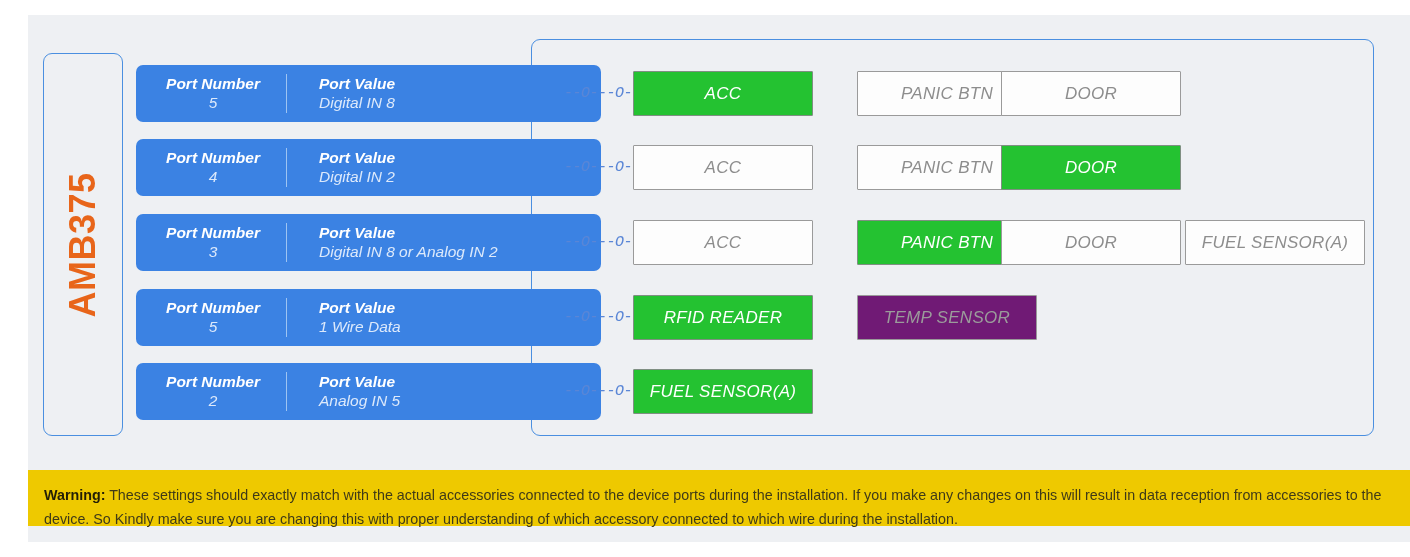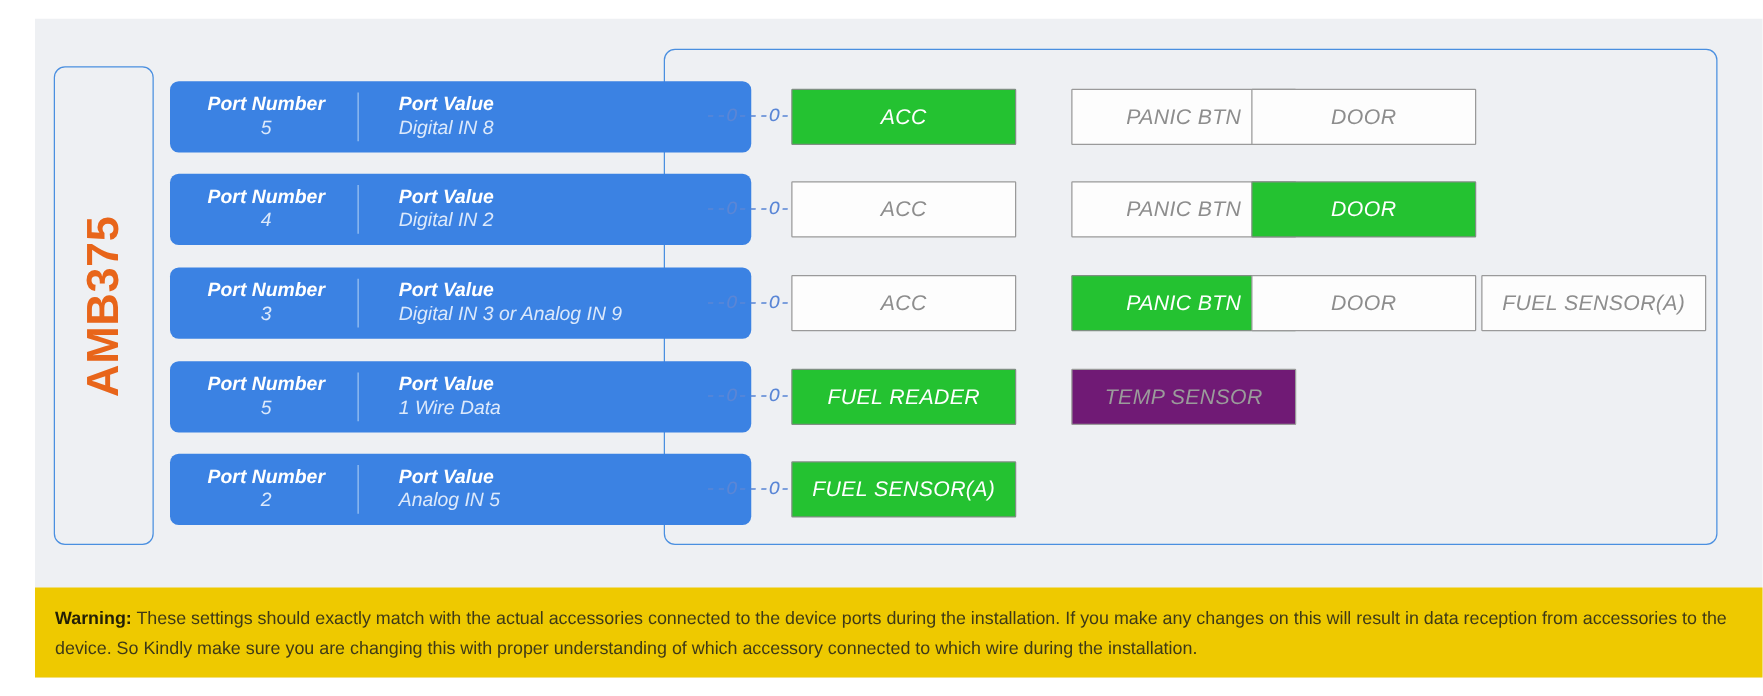--- a/index.html
+++ b/index.html
@@ -198,21 +198,21 @@
   .opt-1 { left: 176px; margin-left: 48px; }
   .opt-2 { left: 368px; }
   .opt-3 { left: 552px; }
 
   
   .warning {
     position: absolute;
     left: 0px;
     top: 455px;
     width: 1382px;
-    height: 72px;
+    height: 56px;
     background: #eec900;
     box-sizing: border-box;
     padding: 13px 16px 0 16px;
   }
   .warning-text {
     color: #3f3a17;
     font-size: 14.3px;
     line-height: 24px;
     font-family: "Liberation Sans", sans-serif;
   }
@@ -270,21 +270,21 @@
             </div>
           </div>
           <div class="row row-2">
             <div class="port-chip">
               <div class="port-col num">
                 <div class="port-head">Port Number</div>
                 <div class="port-sub">3</div>
               </div>
               <div class="port-col val">
                 <div class="port-head">Port Value</div>
-                <div class="port-sub">Digital IN 3 or Analog IN 9</div>
+                <div class="port-sub">Digital IN 8 or Analog IN 2</div>
               </div>
             </div>
             <div class="connector">--O---O--</div>
             <div class="opts">
               <div class="opt opt-0">ACC</div>
               <div class="opt opt-1 on">PANIC BTN</div>
               <div class="opt opt-2">DOOR</div>
               <div class="opt opt-3">FUEL SENSOR(A)</div>
             </div>
           </div>
@@ -294,21 +294,21 @@
                 <div class="port-head">Port Number</div>
                 <div class="port-sub">5</div>
               </div>
               <div class="port-col val">
                 <div class="port-head">Port Value</div>
                 <div class="port-sub">1 Wire Data</div>
               </div>
             </div>
             <div class="connector">--O---O--</div>
             <div class="opts">
-              <div class="opt opt-0 on">FUEL READER</div>
+              <div class="opt opt-0 on">RFID READER</div>
               <div class="opt opt-1 disabled">TEMP SENSOR</div>
             </div>
           </div>
           <div class="row row-4">
             <div class="port-chip">
               <div class="port-col num">
                 <div class="port-head">Port Number</div>
                 <div class="port-sub">2</div>
               </div>
               <div class="port-col val">

